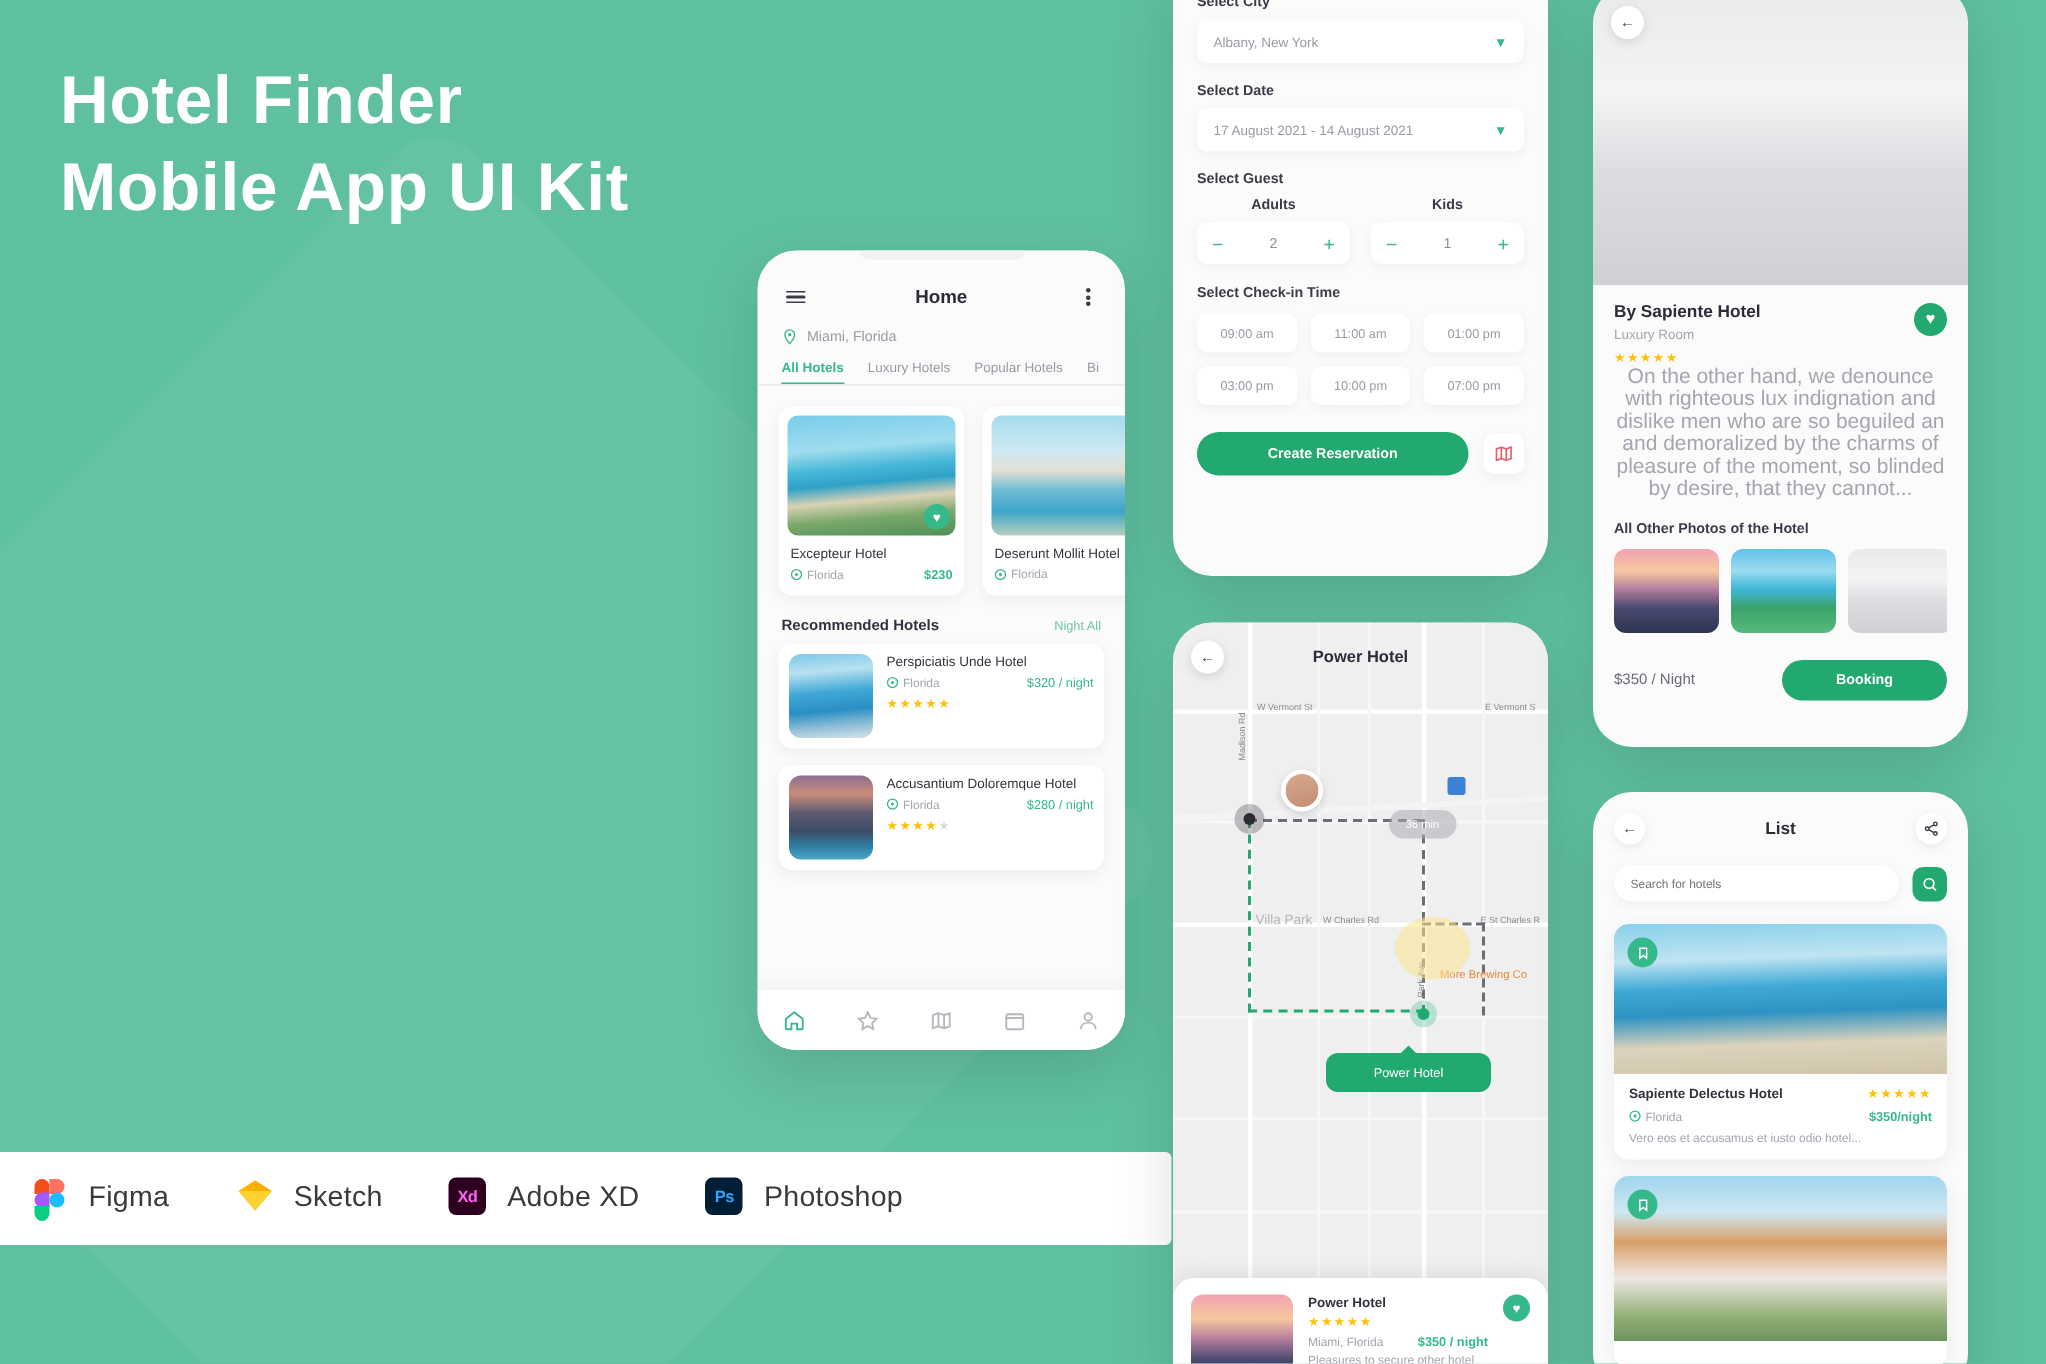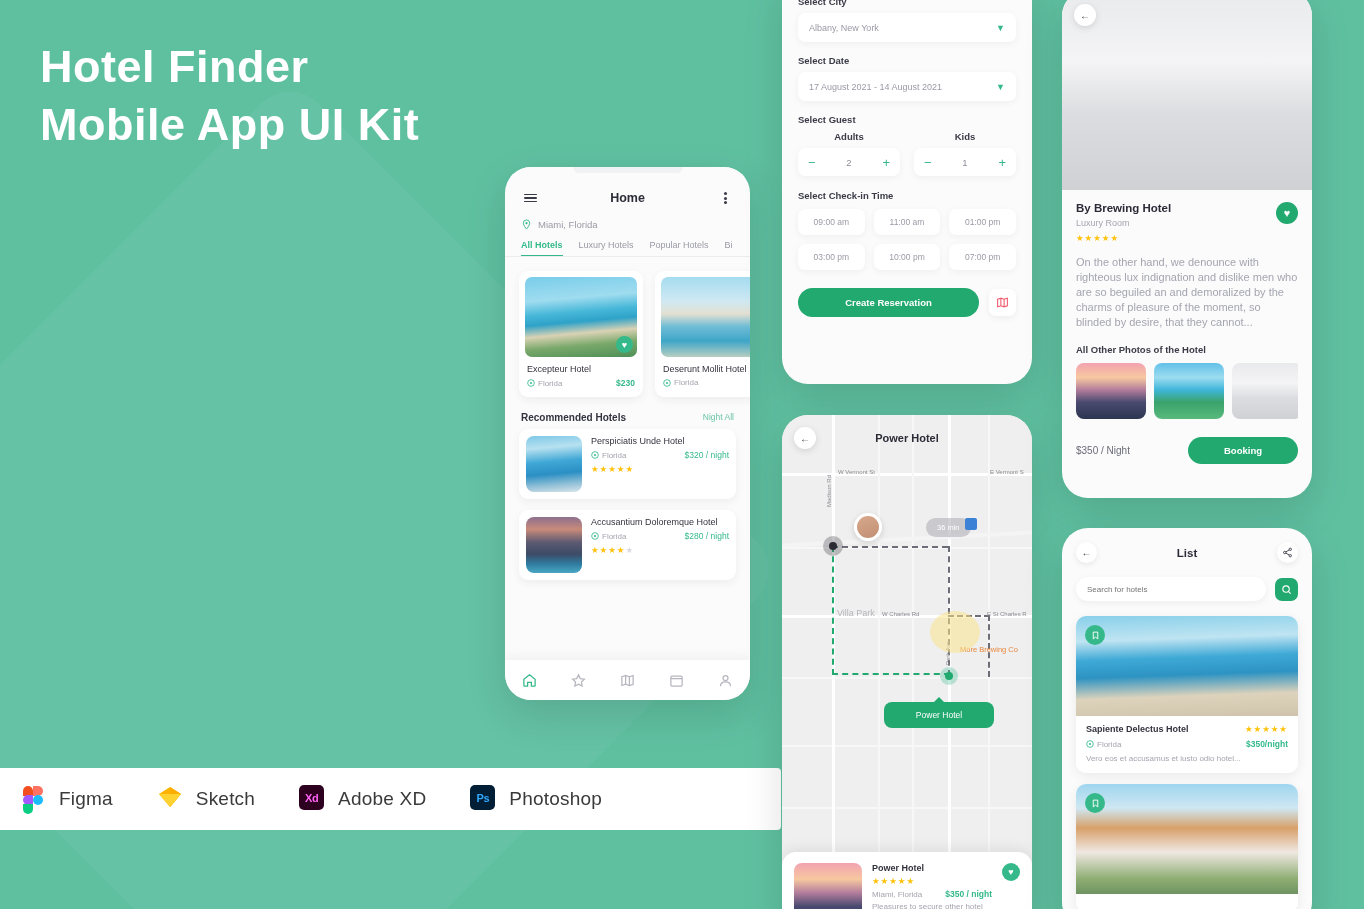--- a/index.html
+++ b/index.html
@@ -166,21 +166,21 @@
              background:#fff; display:flex;align-items:center;justify-content:center;
              box-shadow:0 2px 7px rgba(0,0,0,.12); cursor:pointer; font-size:10px; color:#3b3b47;}
   .map-title{ position:absolute; top:17px; left:0; width:100%; text-align:center;
               font-size:11px; font-weight:bold; color:#2c2c38;}
   .avatar-pin{ position:absolute; left:72px; top:98px; width:28px; height:28px; border-radius:50%;
                background:linear-gradient(160deg,#d8a88d,#c08f74); border:3px solid #fff;
                box-shadow:0 2px 6px rgba(0,0,0,.15);}
   .origin-dot{ position:absolute; left:41px; top:121px; width:20px;height:20px;border-radius:50%;
                background:rgba(80,80,88,.35); display:flex;align-items:center;justify-content:center;}
   .origin-dot i{ width:8px;height:8px;border-radius:50%;background:#2b2b33; display:block;}
-  .eta-chip{ position:absolute; left:144px; top:103px; padding:5px 11px; border-radius:10px;
+  .eta-chip{ position:absolute; left:144px; top:125px; padding:5px 11px; border-radius:10px;
              background:rgba(170,170,178,.55); color:#fff; font-size:7.5px;}
   .dest-dot{ position:absolute; left:158px; top:252px; width:18px;height:18px;border-radius:50%;
              background:rgba(53,185,138,.3); display:flex;align-items:center;justify-content:center;}
   .dest-dot i{ width:8px;height:8px;border-radius:50%;background:#22A96F; display:block;}
   .dest-label{ position:absolute; left:102px; top:287px; width:110px; height:26px; border-radius:8px;
                background:#22A96F; color:#fff; font-size:8.5px; display:flex;
                align-items:center; justify-content:center;}
   .dest-label:before{content:""; position:absolute; top:-5px; left:50%; transform:translateX(-50%);
                border-left:6px solid transparent; border-right:6px solid transparent;
                border-bottom:6px solid #22A96F;}
@@ -204,21 +204,21 @@
   .det-hero{ width:100%; height:200px; position:relative; overflow:hidden;}
   .det-back{ position:absolute; left:12px; top:14px; width:22px;height:22px;border-radius:50%;
              background:#fff; display:flex;align-items:center;justify-content:center;
              box-shadow:0 2px 7px rgba(0,0,0,.12); cursor:pointer; font-size:10px; color:#3b3b47; z-index:2;}
   .det-body{ padding:12px 14px 0;}
   .det-top{ display:flex; justify-content:space-between; align-items:flex-start;}
   .det-name{ font-size:11.5px; font-weight:bold; color:#2c2c38;}
   .det-sub{ font-size:9px; color:#a5a5b0; margin:4px 0 5px;}
   .det-heart{ width:22px;height:22px;border-radius:50%;background:#22A96F;color:#fff;
               display:flex;align-items:center;justify-content:center;font-size:11px;}
-  .det-desc{ font-size:11px; line-height:15px; color:#a5a5b0; margin-top:12px;}
+  .det-desc{ font-size:14px; line-height:15px; color:#a5a5b0; margin-top:0;text-align:center;}
   .det-sec{ font-size:9.5px; font-weight:bold; color:#3b3b47; margin:14px 0 8px;}
   .photo-strip{ display:flex; gap:8px; overflow:hidden;}
   .ph-thumb{ width:70px; height:56px; border-radius:8px; flex:none; overflow:hidden;}
   .det-foot{ display:flex; align-items:center; justify-content:space-between; margin-top:18px;}
   .det-price{ font-size:10px; color:#6b6b78;}
   .btn-booking{ width:110px; height:27px; border-radius:14px; background:#22A96F; color:#fff;
                 font-size:9.5px; font-weight:bold; display:flex; align-items:center; justify-content:center;
                 cursor:pointer; border:none;}
 
   
@@ -566,21 +566,21 @@
   </div>
 </div>
 
 <div class="phone" id="phone-detail">
   <div class="det-hero img-room">
     <div class="det-back">←</div>
   </div>
   <div class="det-body">
     <div class="det-top">
       <div>
-        <div class="det-name">By Brewing Hotel</div>
+        <div class="det-name">By Sapiente Hotel</div>
         <div class="det-sub">Luxury Room</div>
         <div class="stars">★★★★★</div>
       </div>
       <div class="det-heart">♥</div>
     </div>
     <div class="det-desc">On the other hand, we denounce with righteous lux indignation and dislike men who are so beguiled an and demoralized by the charms of pleasure of the moment, so blinded by desire, that they cannot...</div>
     <div class="det-sec">All Other Photos of the Hotel</div>
     <div class="photo-strip">
       <div class="ph-thumb img-sunset"></div>
       <div class="ph-thumb img-aerial"></div>

